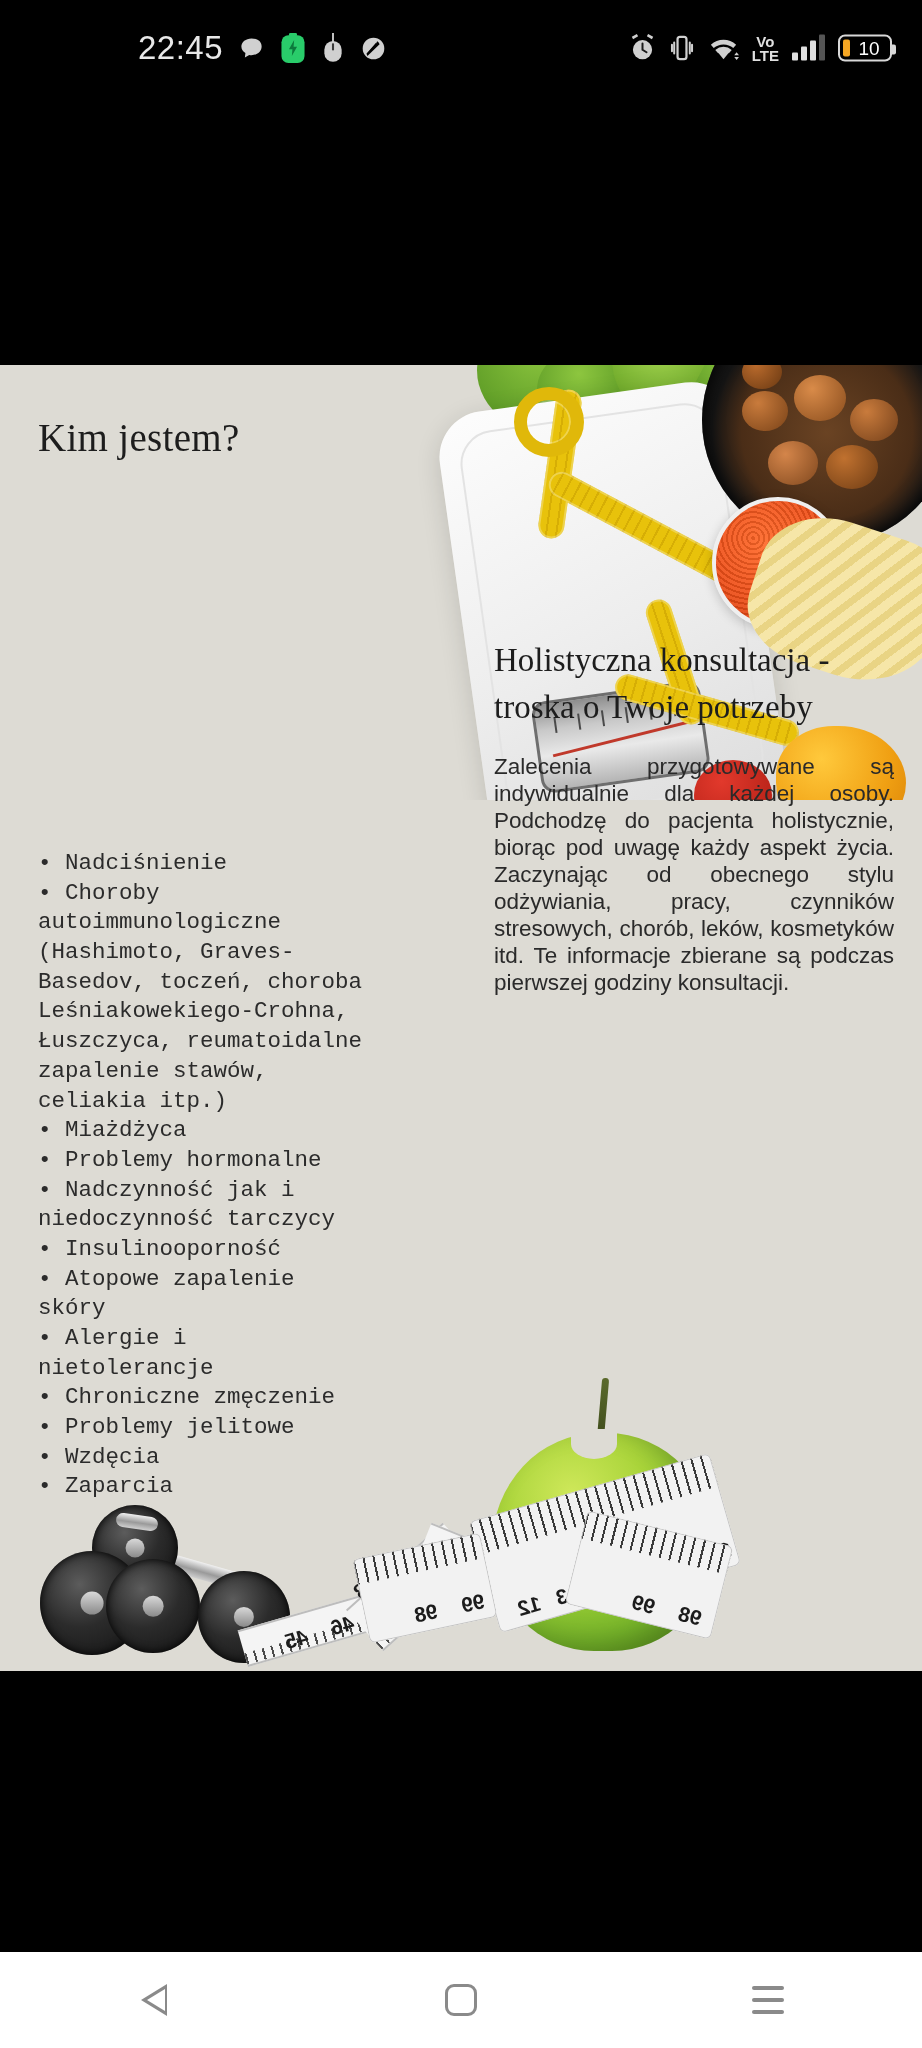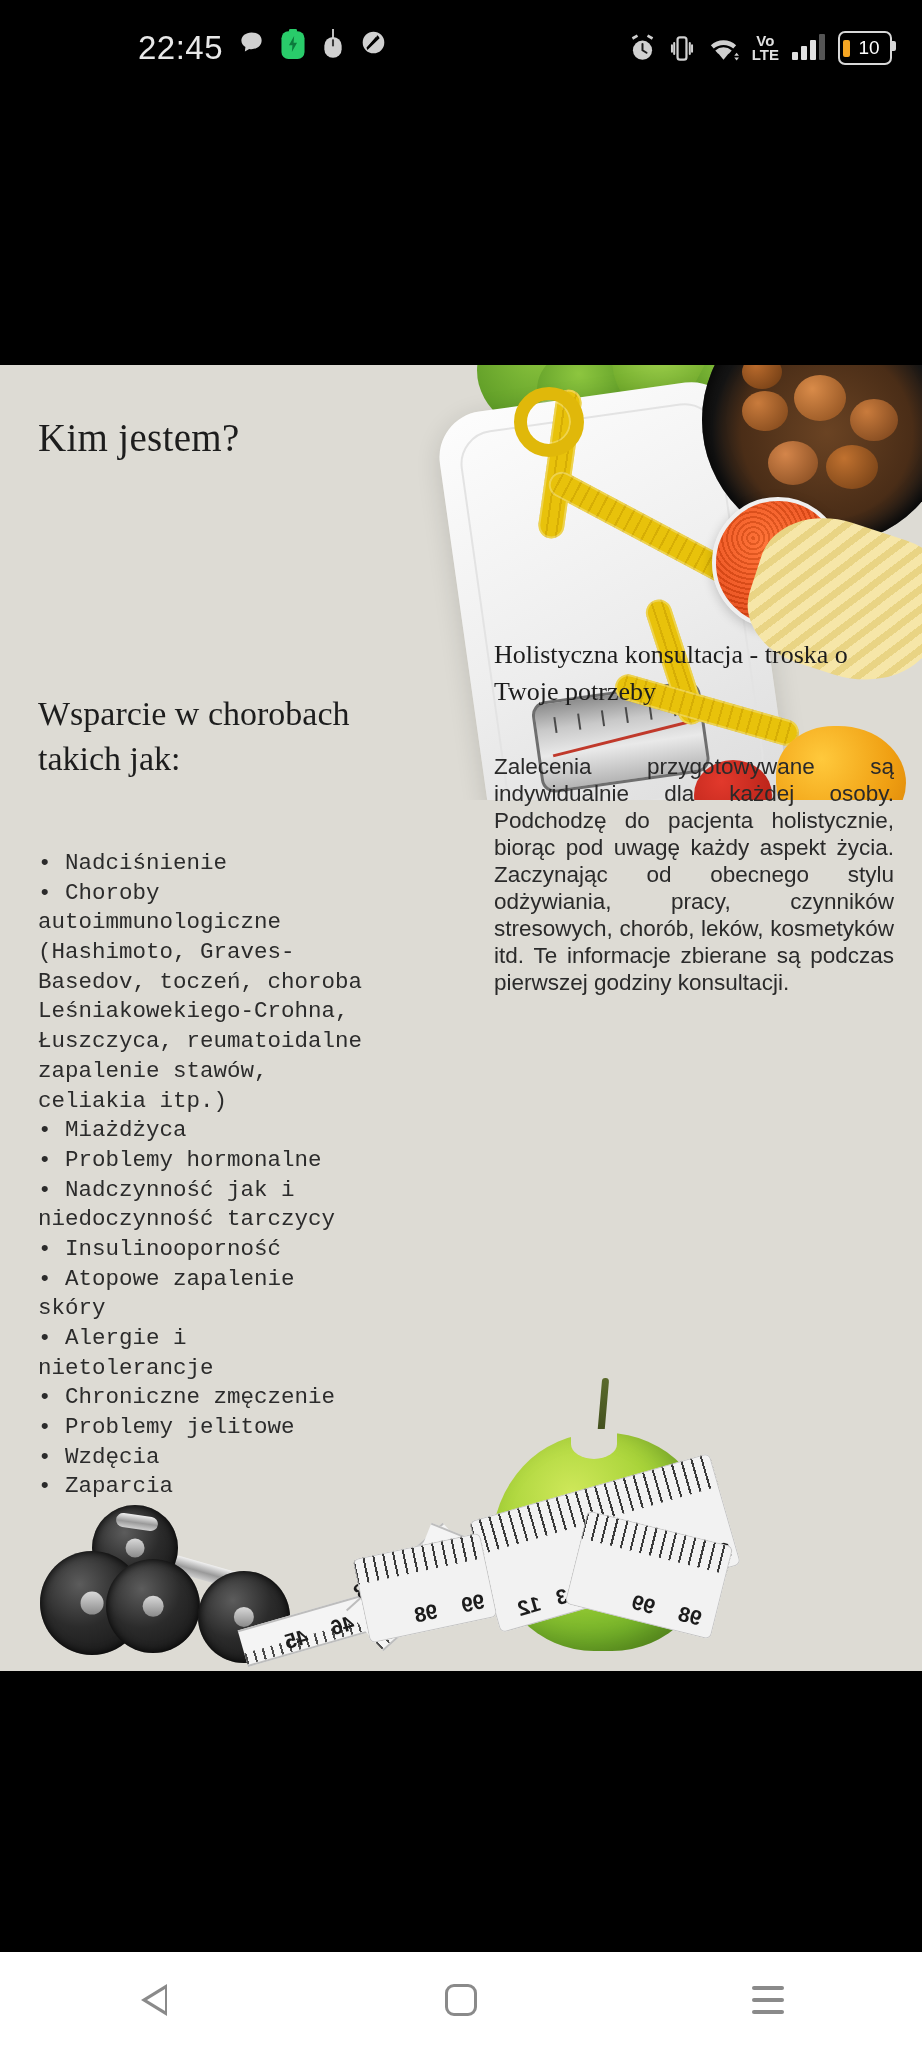--- a/index.html
+++ b/index.html
@@ -16,21 +16,21 @@
   }
 
   
   #status-bar {
     position: absolute; top: 0; left: 0;
     width: 922px; height: 96px;
     background: #000;
     display: flex; align-items: center;
   }
   #status-left {
-    display: flex; align-items: flex-start; gap: 15px;
+    display: flex; align-items: center; gap: 15px;
     margin-left: 138px;
   }
   #clock {
     color: #e8e8e8; font-size: 33px; letter-spacing: .5px;
     font-family: "Liberation Sans", sans-serif;
   }
   .sicon { display: inline-flex; align-items: center; justify-content: center; }
   #status-right {
     position: absolute; right: 30px; top: 50%;
     transform: translateY(-50%);
@@ -42,21 +42,21 @@
     font-size: 15px; font-weight: bold;
     font-family: "Liberation Sans", sans-serif;
   }
   #signal-bars { display: flex; align-items: flex-end; gap: 3px; height: 24px; }
   #signal-bars i { width: 6px; background: #e0e0e0; display: block; border-radius: 1px; }
   #signal-bars i:nth-child(1) { height: 8px; }
   #signal-bars i:nth-child(2) { height: 14px; }
   #signal-bars i:nth-child(3) { height: 20px; }
   #signal-bars i:nth-child(4) { height: 26px; background: #555; }
   #battery {
-    position: relative; width: 54px; height: 34px;
+    position: relative; width: 54px; height: 27px;
     border: 2px solid #d8d8d8; border-radius: 7px;
     display: flex; align-items: center; padding: 0 3px;
   }
   #battery:after {
     content: ""; position: absolute; right: -6px; top: 8px;
     width: 4px; height: 10px; background: #d8d8d8; border-radius: 0 2px 2px 0;
   }
   #battery-fill {
     width: 7px; height: 17px; background: #f5a623; border-radius: 2px;
   }
@@ -183,21 +183,21 @@
   #disease-list {
     position: absolute; left: 38px; top: 484px; width: 330px;
     font-size: 22.5px; line-height: 1.32;
     color: #2b2b2b;
     font-family: "Liberation Sans", sans-serif;
   }
   #disease-list .li { white-space: pre-wrap; font-family: Liberation Mono, monospace; }
 
   #holistyczna {
     position: absolute; left: 494px; top: 272px; width: 400px;
-    font-size: 26px; line-height: 1.42;
+    font-size: 33px; line-height: 1.42;
   }
   #holistyczna-body {
     position: absolute; left: 494px; top: 388px; width: 400px;
     font-size: 22.5px; line-height: 1.2;
     color: #2a2a2a; text-align: justify;
     font-family: "Liberation Sans", sans-serif;
   }
 
   
   #dumbbells {
@@ -437,21 +437,20 @@
       <div id="corn"></div>
 
       <div id="pepper"></div>
       <div id="goji"></div>
 
     </div>
 
     <h1 id="kim-jestem" class="serif-h">Kim jestem?</h1>
 
 
-    <h2 id="wsparcie" class="serif-h">Wsparcie w chorobach takich jak:</h2>
 
     <div id="disease-list">
       <div class="li">• Nadciśnienie</div>
       <div class="li">• Choroby autoimmunologiczne (Hashimoto, Graves-Basedov, toczeń, choroba Leśniakowekiego-Crohna, Łuszczyca, reumatoidalne zapalenie stawów, celiakia itp.)</div>
       <div class="li">• Miażdżyca</div>
       <div class="li">• Problemy hormonalne</div>
       <div class="li">• Nadczynność jak i niedoczynność tarczycy</div>
       <div class="li">• Insulinooporność</div>
       <div class="li">• Atopowe zapalenie skóry</div>
       <div class="li">• Alergie i nietolerancje</div>

